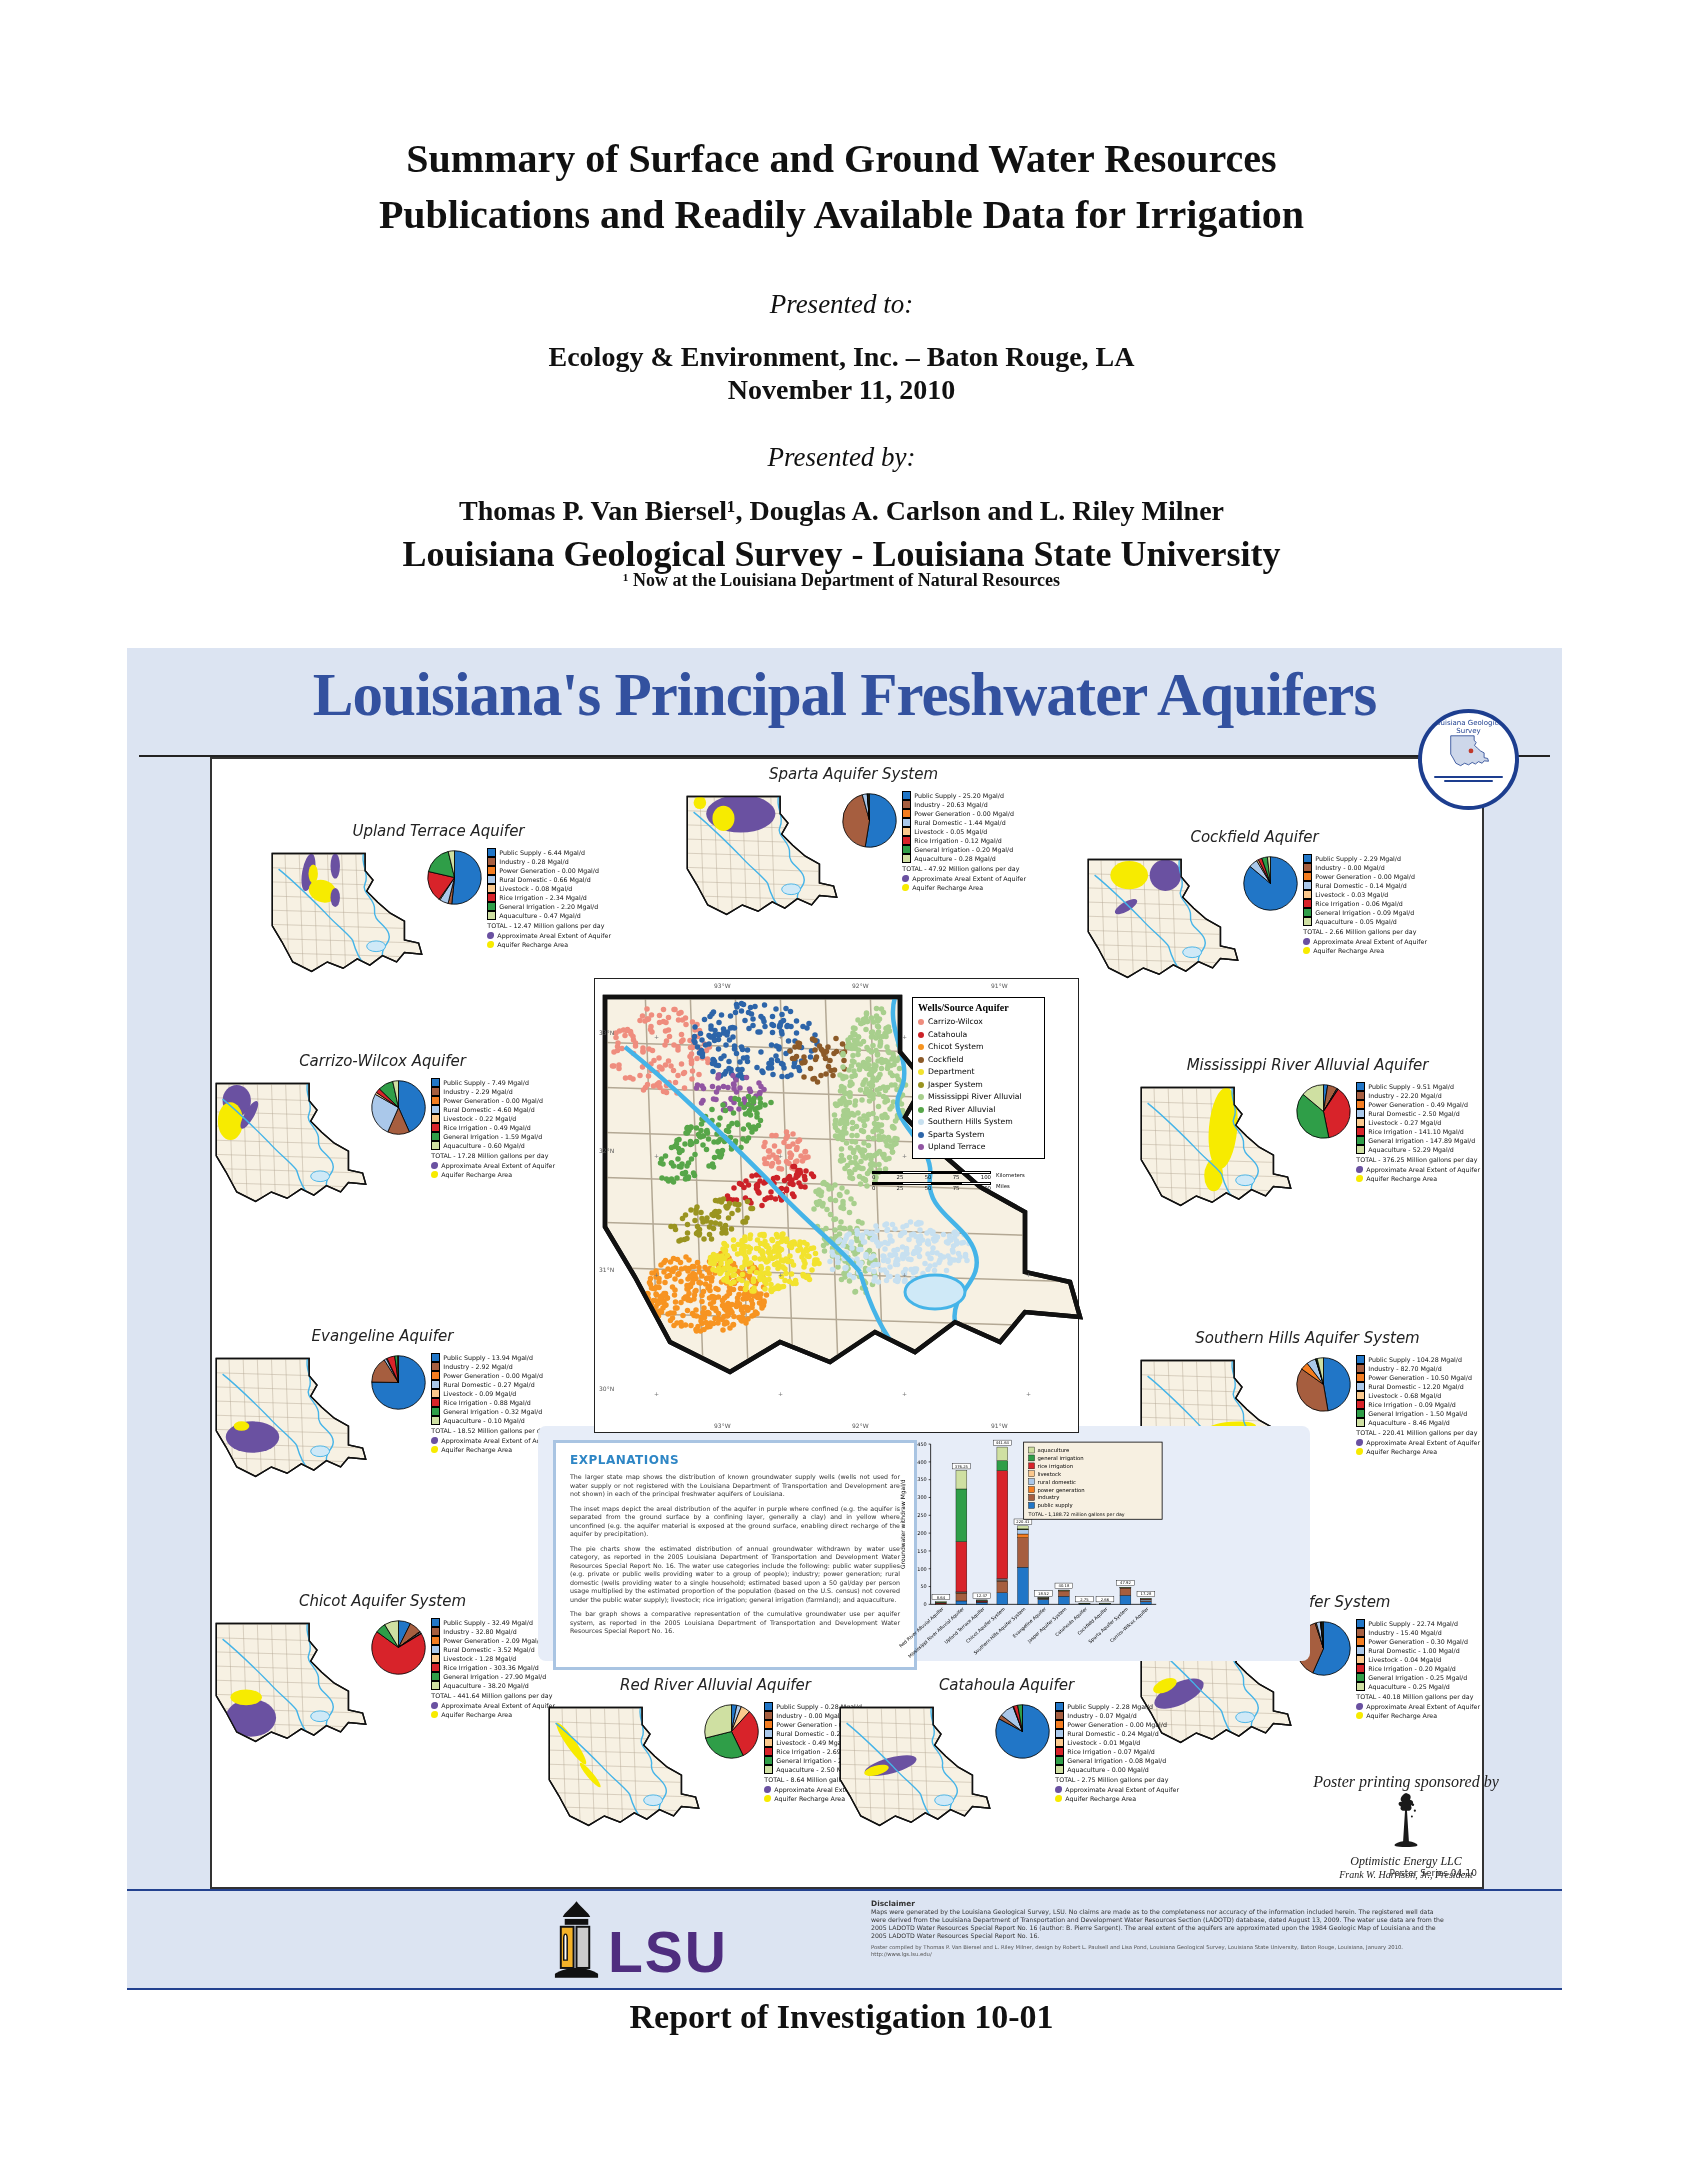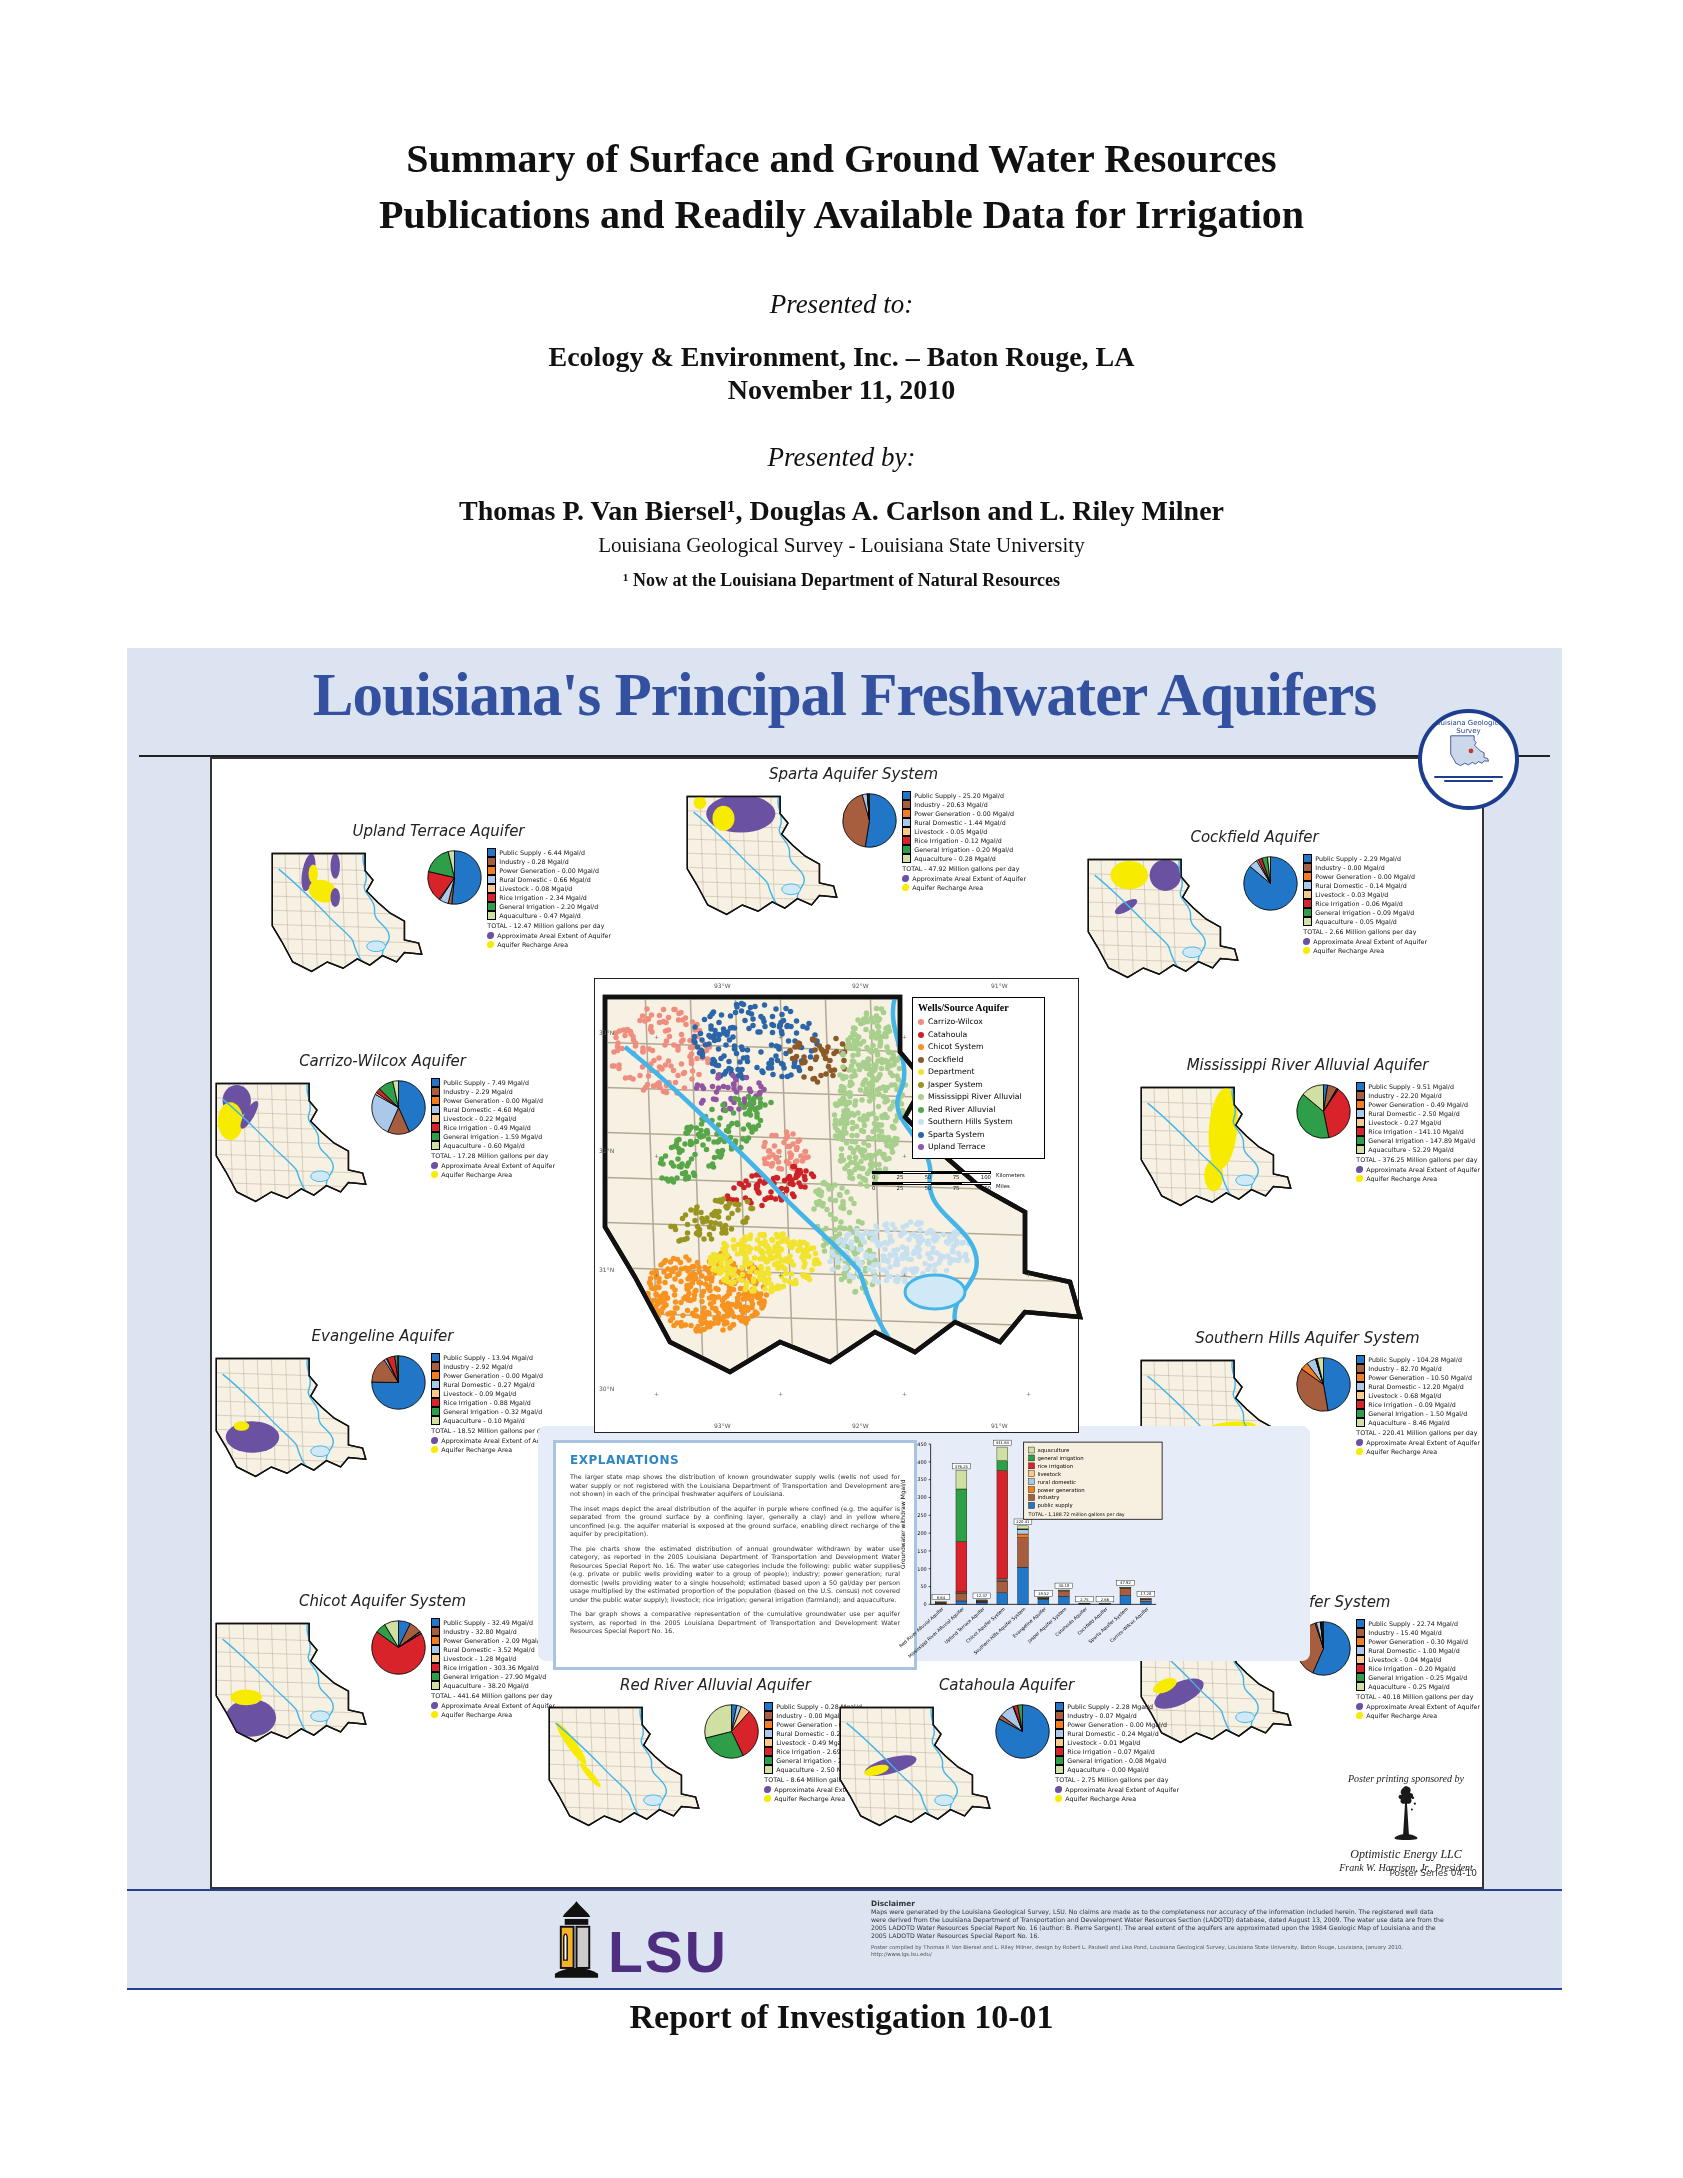--- a/index.html
+++ b/index.html
@@ -5,21 +5,21 @@
   html,body{margin:0;padding:0;background:#fff;}
   .page{position:relative;width:1683px;height:2178px;background:#fff;font-family:"Liberation Serif",serif;overflow:hidden;}
   .hdr{position:absolute;left:0;width:1683px;text-align:center;color:#111;}
   .title{top:131px;font-size:40px;font-weight:bold;line-height:56px;}
   .pres-label{font-size:27px;font-style:italic;}
   .pres-to-label{top:289px;}
   .org{top:341px;font-size:28px;font-weight:bold;}
   .date{top:374px;font-size:28px;font-weight:bold;}
   .pres-by-label{top:442px;}
   .authors{top:495px;font-size:28px;font-weight:bold;}
-  .affil{top:533px;font-size:21px;font-weight:normal;}
+  .affil{top:533px;font-size:36px;font-weight:bold;}
   .footnote{top:570px;font-size:18px;font-weight:bold;}
   .footer-text{top:1998px;font-size:34px;font-weight:bold;}
 
   .poster{position:absolute;left:127px;top:648px;width:1435px;height:1340px;background:#dce4f2;border-bottom:2px solid #23418f;}
   .poster-title{position:absolute;left:0;top:12px;width:1435px;text-align:center;font-family:"Liberation Serif",serif;font-weight:bold;font-size:61px;color:#33519f;letter-spacing:-1px;}
   .poster-rule{position:absolute;left:12px;right:12px;top:107px;height:2px;background:#222;}
   .white-panel{position:absolute;left:83px;top:109px;width:1274px;height:1132px;background:#fff;border:2px solid #333;box-sizing:border-box;}
 
   .lgs-logo{position:absolute;left:1291px;top:61px;width:101px;height:101px;border-radius:50%;background:#fff;border:4px solid #1d3e8f;box-sizing:border-box;text-align:center;overflow:hidden;z-index:5;}
   .lgs-logo .t{font-family:"DejaVu Sans",sans-serif;font-size:7px;color:#1d3e8f;margin-top:6px;line-height:8px;}
@@ -55,21 +55,21 @@
 
   .strip{position:absolute;left:0;top:1241px;width:1435px;height:99px;border-top:2px solid #23418f;}
   .lsu{position:absolute;left:424px;top:8px;display:flex;align-items:flex-end;}
   .lsu-text{font-family:"Liberation Sans",sans-serif;font-weight:bold;font-size:57px;color:#4f2d7f;letter-spacing:2px;line-height:59px;margin-left:6px;}
   .discl{position:absolute;left:744px;top:8px;width:574px;font-family:"DejaVu Sans",sans-serif;color:#333;}
   .discl .dt{font-size:7.4px;font-weight:bold;}
   .discl .db{font-size:6.2px;line-height:8px;}
   .discl .dc{font-size:5.3px;line-height:6.7px;margin-top:4px;color:#555;}
 
   .sponsor{position:absolute;left:1180px;top:1125px;width:198px;text-align:center;font-family:"Liberation Serif",serif;font-style:italic;color:#222;z-index:4;}
-  .sponsor .s1{font-size:10px;}
+  .sponsor .s1{font-size:16px;}
   .sponsor .s2{font-size:12px;margin-top:2px;}
   .sponsor .s3{font-size:10px;}
   .poster-series{position:absolute;right:85px;top:1220px;font-family:"DejaVu Sans",sans-serif;font-size:9px;color:#333;z-index:4;}
 
   .p0{left:139px;top:174px;} .p1{left:554px;top:117px;} .p2{left:955px;top:180px;}
   .p3{left:83px;top:404px;}  .p4{left:1008px;top:408px;} .p5{left:83px;top:679px;}
   .p6{left:1008px;top:681px;} .p7{left:83px;top:944px;} .p8{left:1008px;top:945px;}
   .p9{left:416px;top:1028px;} .p10{left:707px;top:1028px;}
 </style>
 </head>

